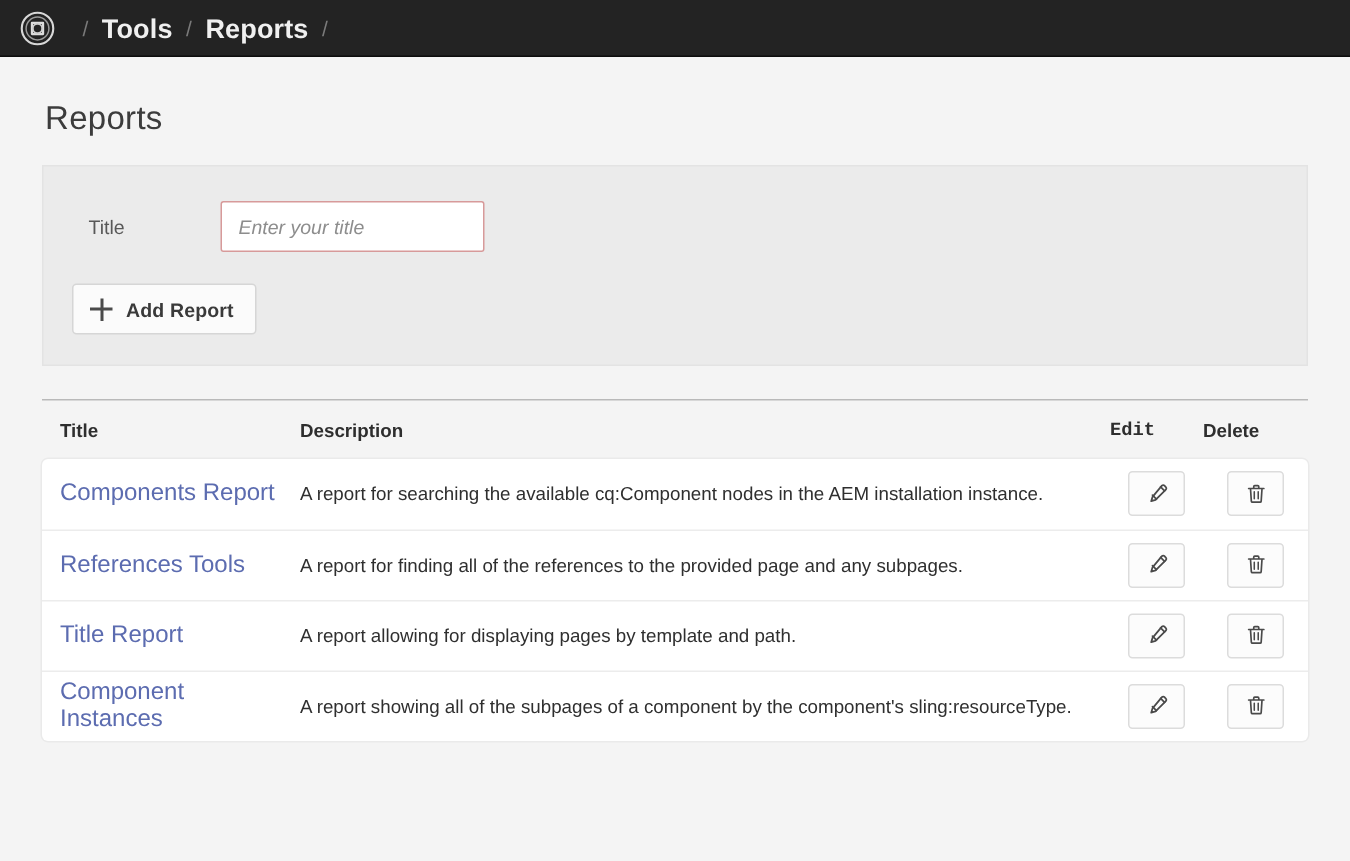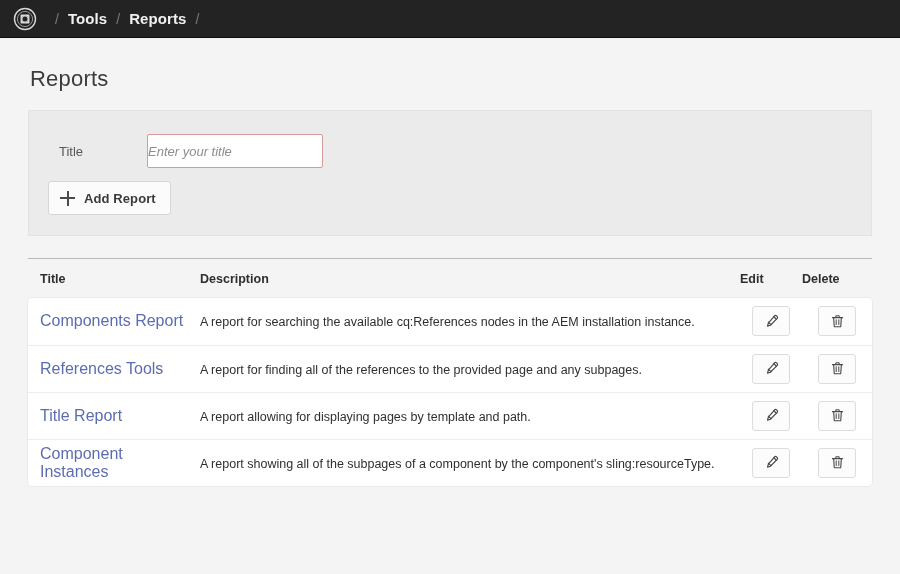--- a/index.html
+++ b/index.html
@@ -43,21 +43,21 @@
     line-height: 1;
   }
   .crumb-sep {
     color: #7a7a7a;
     padding: 0 9px;
     font-size: 14px;
     font-weight: 300;
   }
   .crumb-link {
     color: #f0f0f0;
-    font-size: 15px;
+    font-size: 18px;
     font-weight: 600;
     letter-spacing: .1px;
     cursor: pointer;
   }
 
   
   .content {
     padding: 0 28px;
   }
   .page-title {
@@ -86,33 +86,33 @@
     font-size: 13px;
     color: #585858;
     padding-left: 12px;
   }
   .title-input {
     width: 176px;
     height: 34px;
     border: 1px solid #d79a9a;
     background: #ffffff;
     border-radius: 2px;
-    padding: 0 0;
+    padding: 0 11px;
     font-family: "Liberation Sans", sans-serif;
     font-size: 13px;
     color: #2b2b2b;
     outline: none;
   }
   .title-input::placeholder {
     color: #8d8d8d;
     font-style: italic;
     font-size: 13px;
   }
   .add-btn {
-    margin-top: 12px;
+    margin-top: 20px;
     margin-left: 1px;
     height: 34px;
     min-width: 108px;
     background: #fbfbfb;
     border: 1px solid #d6d6d6;
     border-radius: 3px;
     display: inline-flex;
     align-items: center;
     justify-content: center;
     gap: 9px;
@@ -160,21 +160,21 @@
   .table th {
     text-align: left;
     font-size: 12.5px;
     font-weight: 700;
     color: #2e2e2e;
     padding: 13px 0 12px 0;
     background: transparent;
   }
   .th-title   { width: 160px; padding-left: 12px !important; }
   .th-desc    { width: auto;  padding-left: 12px !important; }
-  .th-edit    { width: 62px;  text-align: left; }
+  .th-edit    { width: 62px;  text-align: left; font-family: Liberation Mono, monospace; }
   .th-delete  { width: 70px;  text-align: center; }
 
   .table-body-wrap {
     background: #ffffff;
     border-radius: 4px;
     overflow: hidden;
     box-shadow: 0 0 0 1px rgba(0,0,0,0.04);
   }
   .table-body { width: 100%; border-collapse: collapse; table-layout: fixed; }
   .table-body tr { border-bottom: 1px solid #ececec; }
@@ -264,21 +264,21 @@
   </table>
 
   <div class="table-body-wrap">
     <table class="table-body">
       <tbody id="rows-container">
   <tr>
     <td class="cell-title">
       <a class="row-link" href="#">Components Report</a>
     </td>
     <td class="cell-desc">
-      <span class="row-desc">A report for searching the available cq:References nodes in the AEM installation instance.</span>
+      <span class="row-desc">A report for searching the available cq:Component nodes in the AEM installation instance.</span>
     </td>
     <td class="cell-edit">
       <button class="icon-btn">
         <span>
           <svg width="15" height="15" viewBox="0 0 16 16" aria-hidden="true">
             <path d="M11.3 1.9a1.3 1.3 0 0 1 1.85 0l.95.95a1.3 1.3 0 0 1 0 1.85l-7.3 7.3-3.1.95.95-3.1z" fill="none" stroke="#4a4a4a" stroke-width="1.25" stroke-linejoin="round"></path>
             <path d="M10.4 2.8l2.8 2.8" stroke="#4a4a4a" stroke-width="1.25" stroke-linecap="round"></path>
             <path d="M4.6 8.6l2.8 2.8" stroke="#4a4a4a" stroke-width="1.25" stroke-linecap="round"></path>
           </svg>
         </span>

